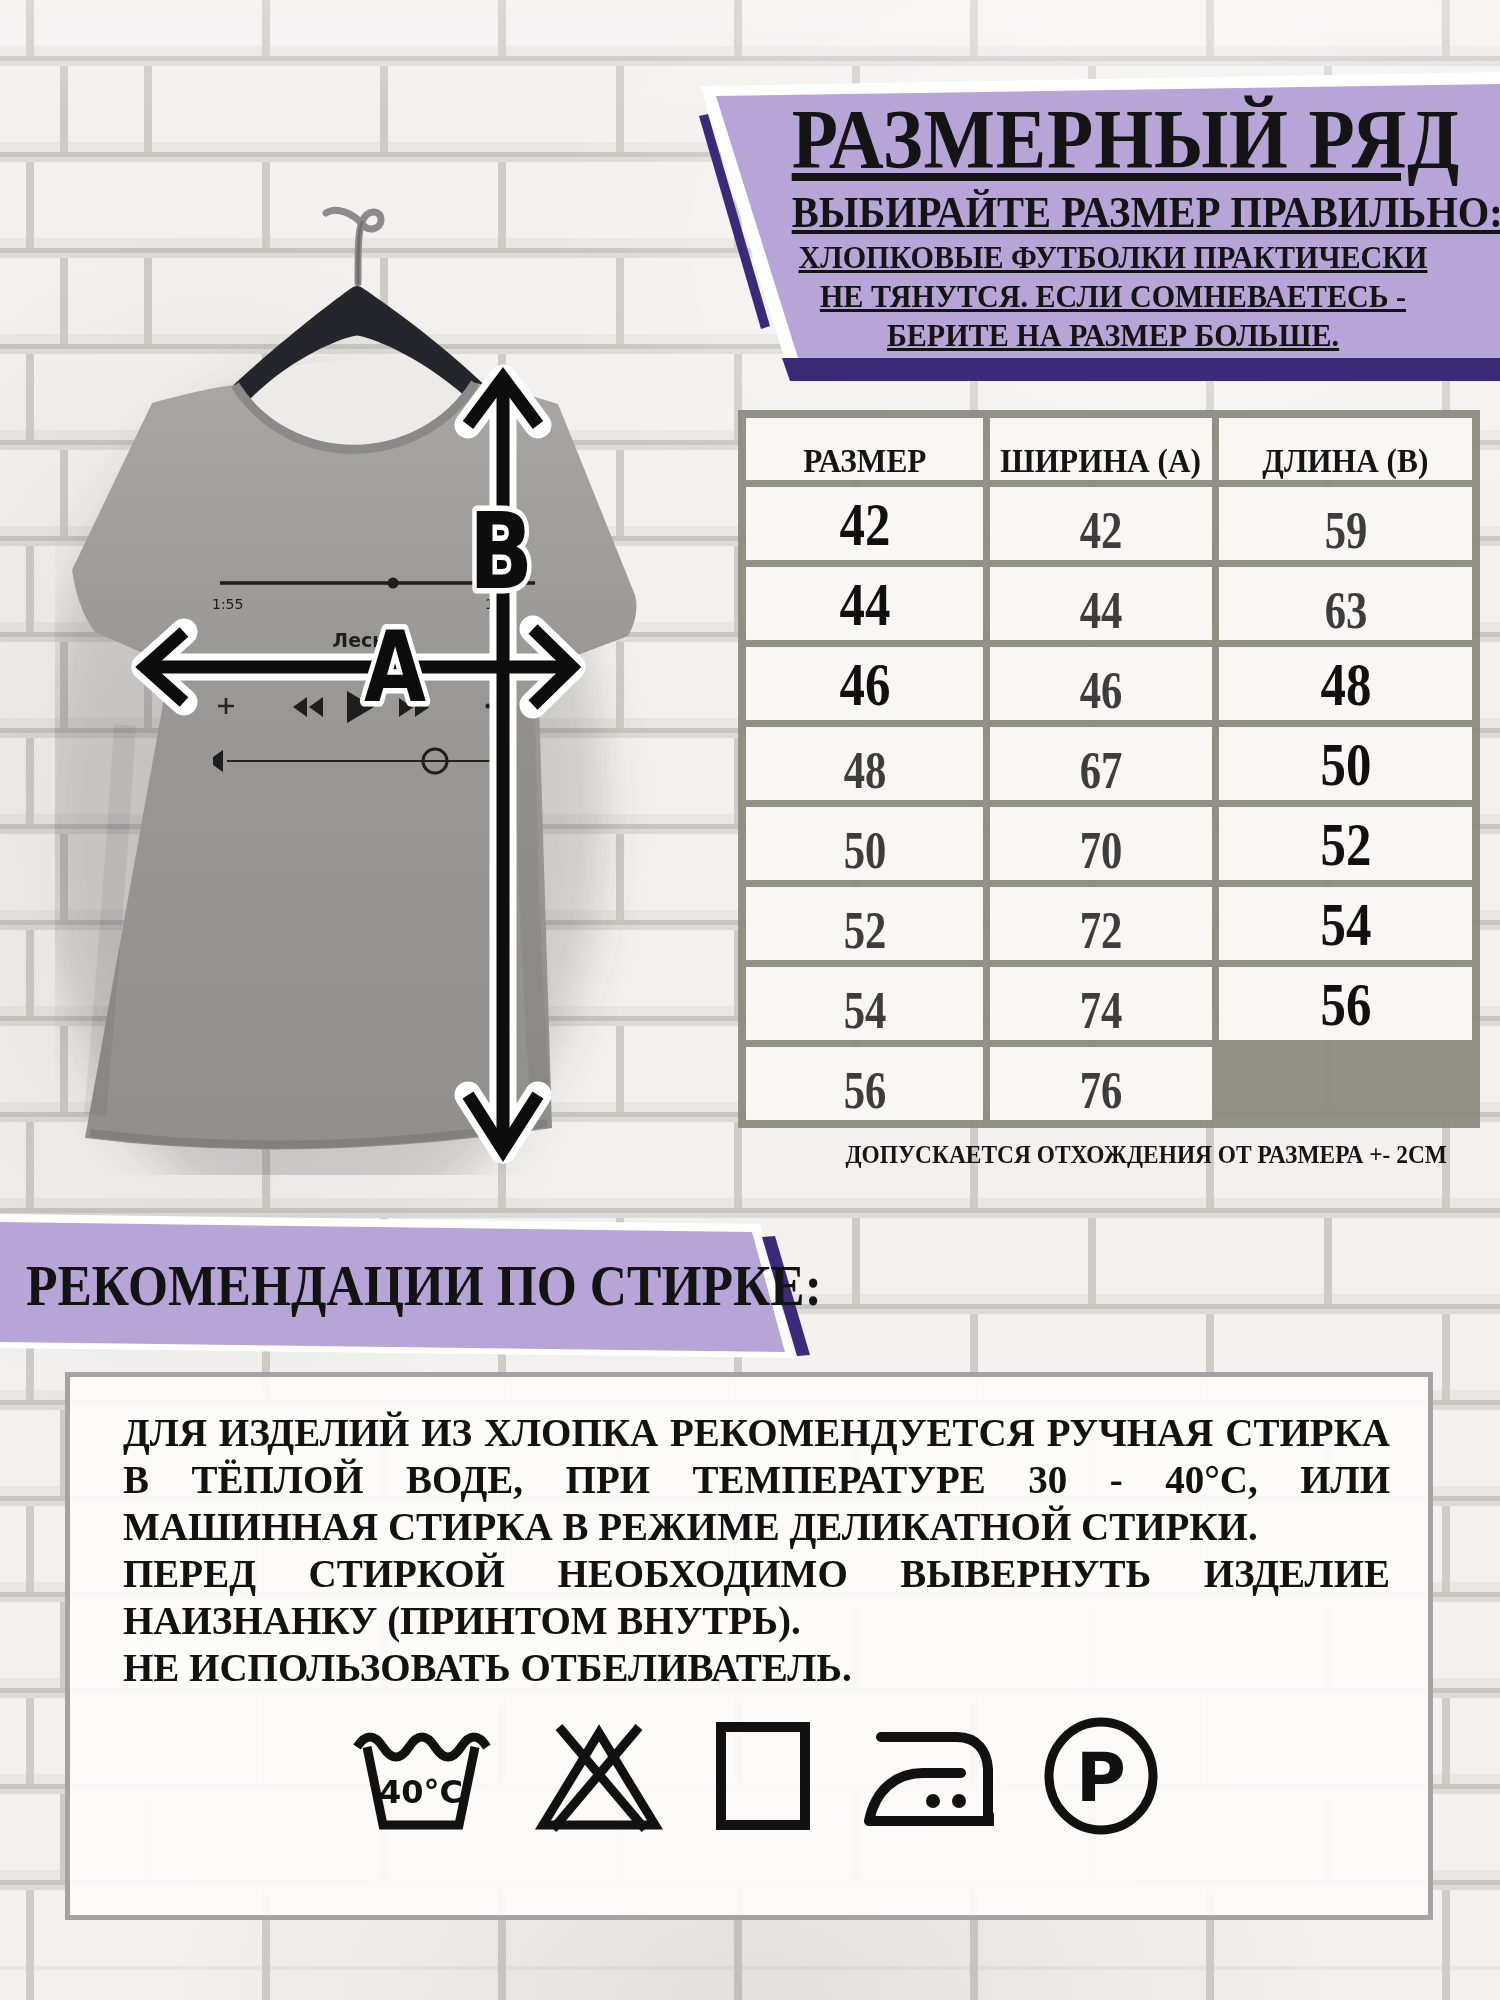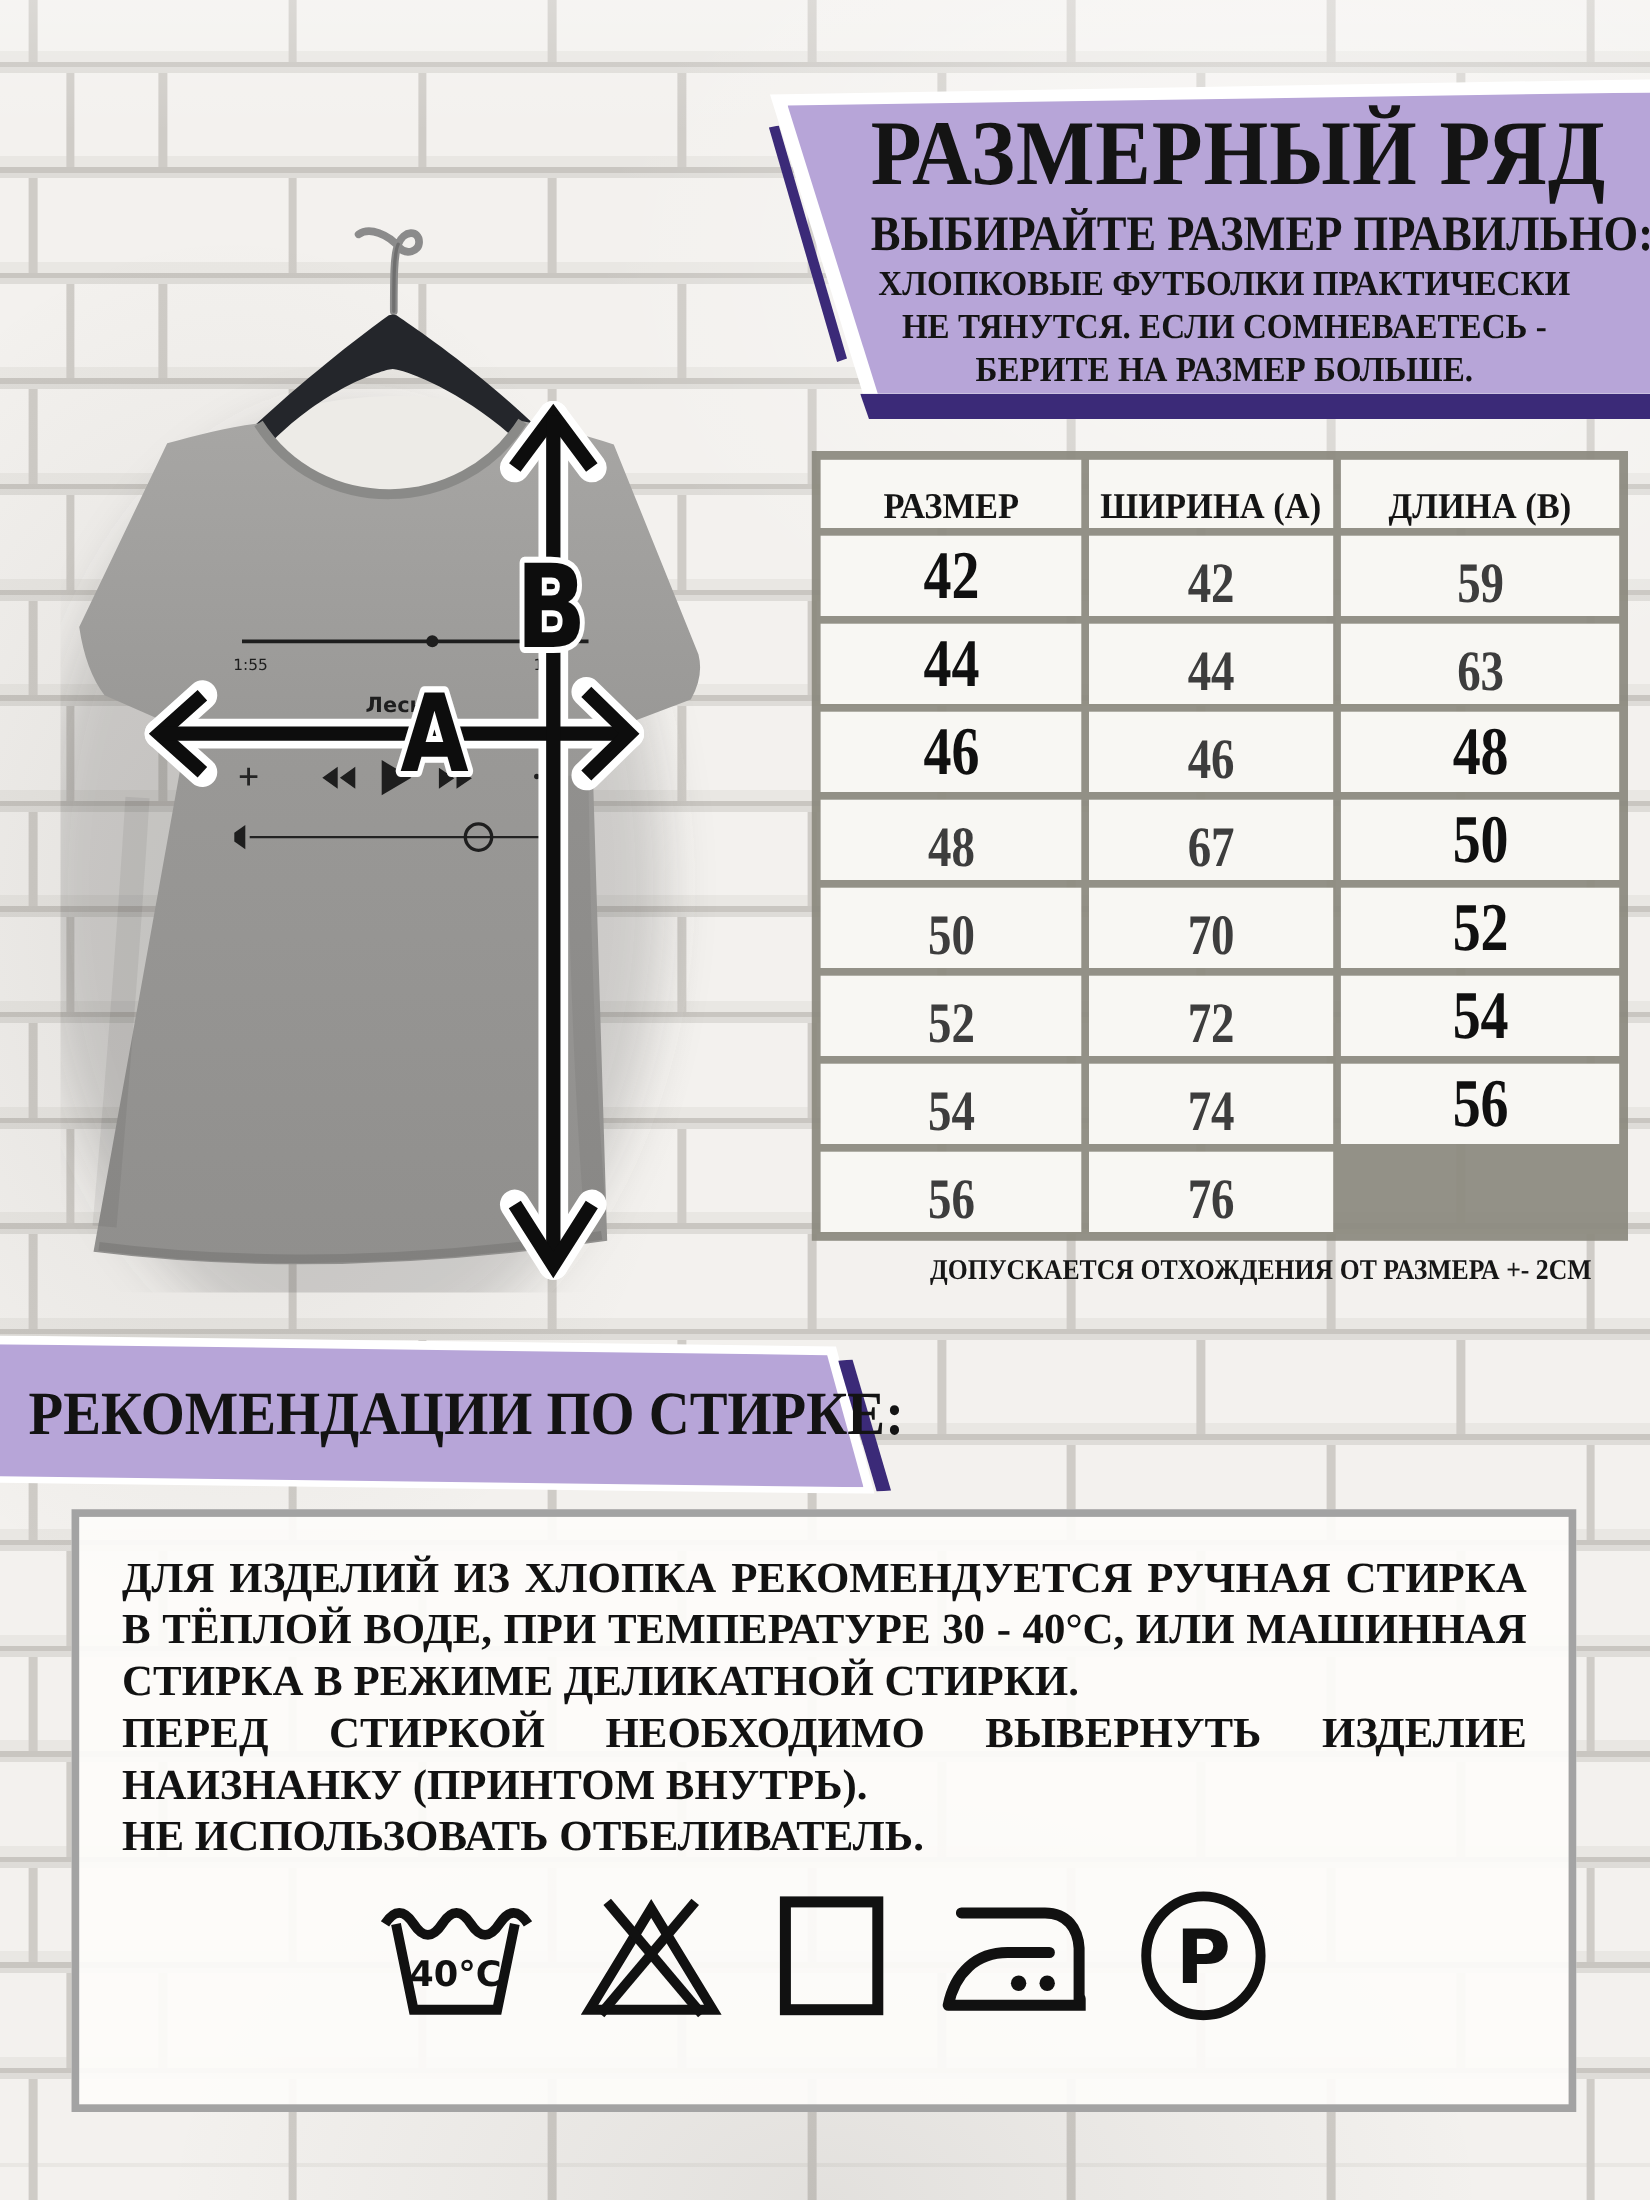--- a/index.html
+++ b/index.html
@@ -42,21 +42,21 @@
     clip-path:polygon(782px 358px,1500px 358px,1500px 381px,790px 381px);}
 
   .wb-white {background:#fff;
     clip-path:polygon(0 1214px,760px 1224px,795px 1358px,0 1348px);}
   .wb-lav   {background:var(--lav);
     clip-path:polygon(0 1222px,752px 1232px,785px 1352px,0 1342px);}
   .wb-line  {background:var(--dkp);
     clip-path:polygon(762px 1237px,775px 1236px,810px 1355px,797px 1356px);}
 
   
-  .tb-text{position:absolute;left:756px;top:100px;width:714px;text-align:center;color:#141414;}
+  .tb-text{position:absolute;left:756px;top:100px;width:714px;text-align:center;color:#141414;text-decoration:underline;}
   .tb-title{font-size:84px;font-weight:bold;line-height:80px;letter-spacing:1px;
     transform:scaleX(.9);transform-origin:center;white-space:nowrap;}
   .tb-sub{font-size:45px;font-weight:bold;line-height:52px;margin-top:6px;
     transform:scaleX(.9);transform-origin:center;white-space:nowrap;}
   .tb-line-sm{font-size:32px;font-weight:bold;line-height:39px;
     transform:scaleX(.94);transform-origin:center;white-space:nowrap;}
 
   
   .wb-text{position:absolute;left:26px;top:1254px;width:760px;color:#131313;
     font-size:56px;font-weight:bold;line-height:64px;white-space:nowrap;
@@ -72,22 +72,22 @@
   .size-table .hdr{font-size:33px;font-weight:bold;color:#151515;}
   .size-table .hdr span{transform:scaleX(.95);white-space:nowrap;}
   .c-size .num{font-size:62px;font-weight:bold;color:#101010;transform:scaleX(.82);}
   .c-val  .num{font-size:52px;font-weight:bold;color:#3d3d3d;transform:scaleX(.82);}
   .table-note{position:absolute;left:738px;top:1140px;width:742px;text-align:right;
     font-size:26px;font-weight:bold;color:#161616;}
   .table-note span{display:inline-block;transform:scaleX(.9);white-space:nowrap;}
 
   
   .care-box{position:absolute;left:65px;top:1372px;width:1368px;height:548px;
-    border:7px solid #a3a3a3;background:rgba(253,252,250,.93);
-    padding:32px 38px 0 39px;}
+    border:5px solid #a3a3a3;background:rgba(253,252,250,.93);
+    padding:32px 38px 0 53px;}
   .care-box p{margin:0;font-size:39px;font-weight:bold;line-height:47px;
     color:#121212;text-align:justify;}
   .care-icons{margin-top:26px;display:flex;justify-content:center;
     gap:42px;}
   .care-icons svg{display:block;}
 
   .tshirt-svg{position:absolute;left:55px;top:165px;}
 </style>
 </head>
 <body data-name="poster">

